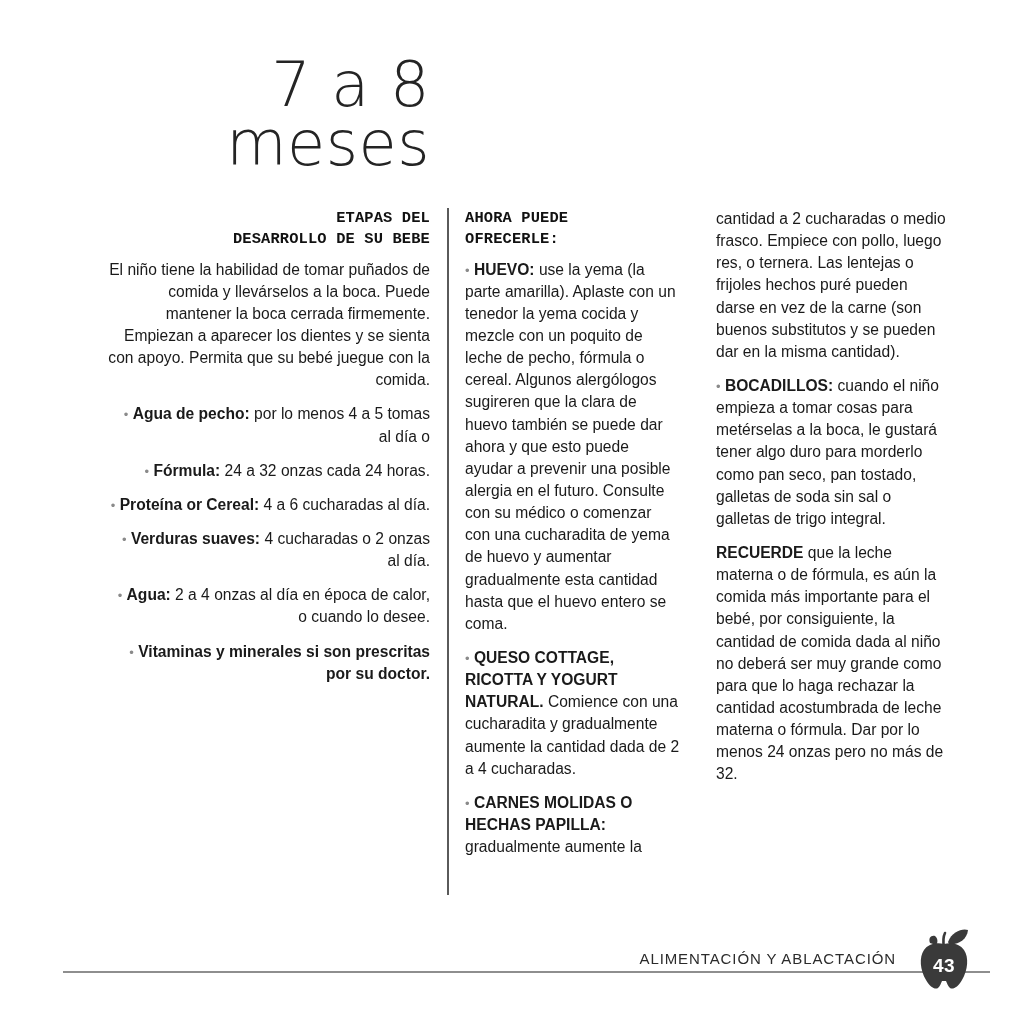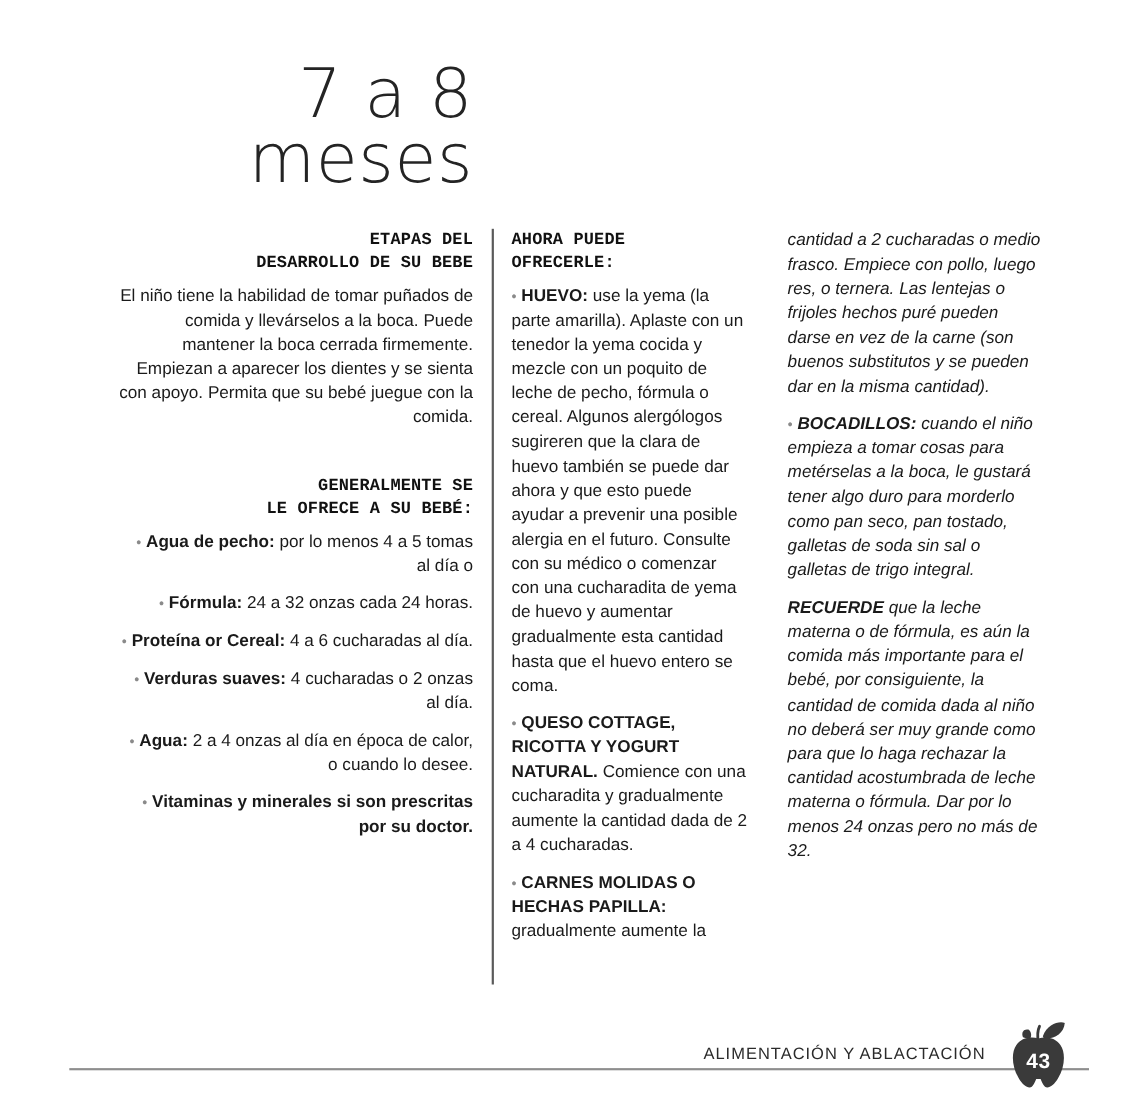--- a/index.html
+++ b/index.html
@@ -61,21 +61,20 @@
   }
   #col2 {
     left: 465px;
     width: 215px;
     text-align: left;
   }
   #col3 {
     left: 716px;
     width: 232px;
     text-align: left;
-    font-style: italic;
   }
 
   .heading {
     font-weight: bold;
     font-size: 15.4px;
     line-height: 1.35;
     letter-spacing: 0.15px;
     margin: 0 0 9px 0;
     color: #111;
     font-family: Liberation Mono, monospace;
@@ -159,24 +158,20 @@
 
 <div class="col" id="col1">
 
   <div class="heading">
     <span>ETAPAS DEL</span><br>
     <span>DESARROLLO DE SU BEBE</span>
   </div>
 
   <p class="para">El niño tiene la habilidad de tomar puñados de comida y llevárselos a la boca. Puede mantener la boca cerrada firmemente. Empiezan a aparecer los dientes y se sienta con apoyo. Permita que su bebé juegue con la comida.</p>
 
-  <div class="heading spaced">
-    <span>GENERALMENTE SE</span><br>
-    <span>LE OFRECE A SU BEBÉ:</span>
-  </div>
 
   <div class="bullet-item">
     <span class="bullet">•</span>
     <span class="lead">Agua de pecho:</span><span> por lo menos 4 a 5 tomas al día o</span>
   </div>
   <div class="bullet-item">
     <span class="bullet">•</span>
     <span class="lead">Fórmula:</span><span> 24 a 32 onzas cada 24 horas.</span>
   </div>
   <div class="bullet-item">

